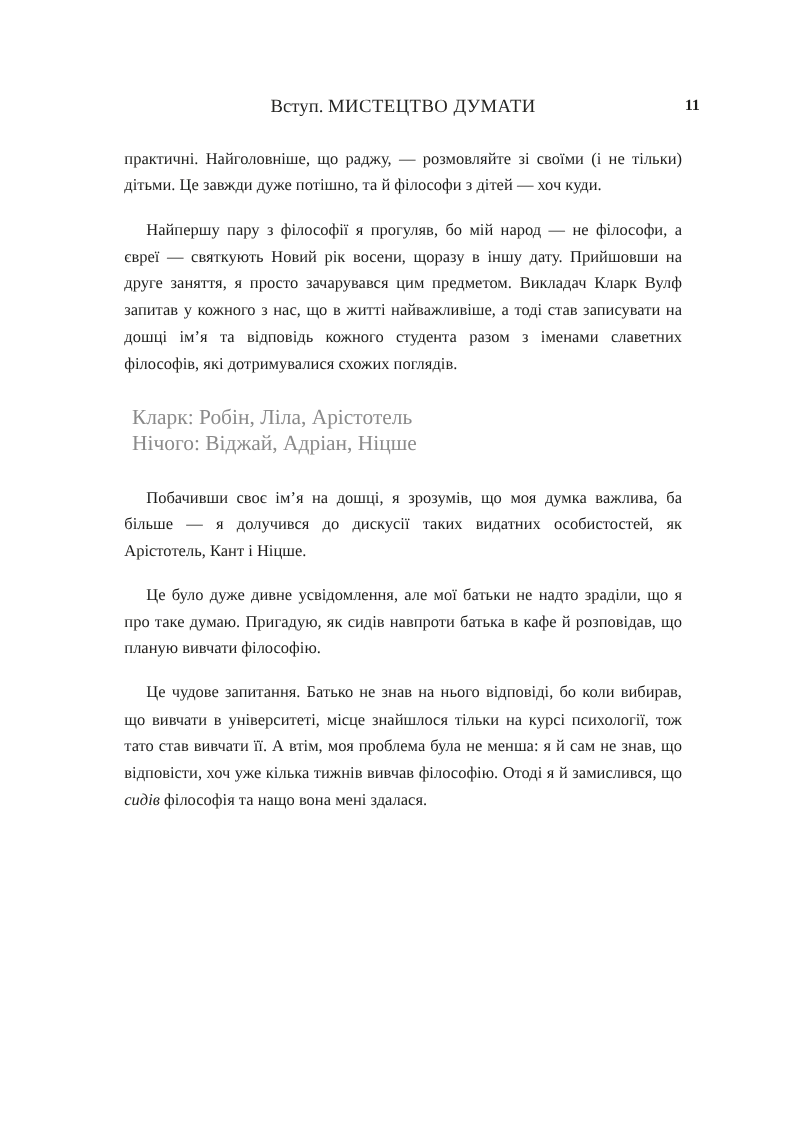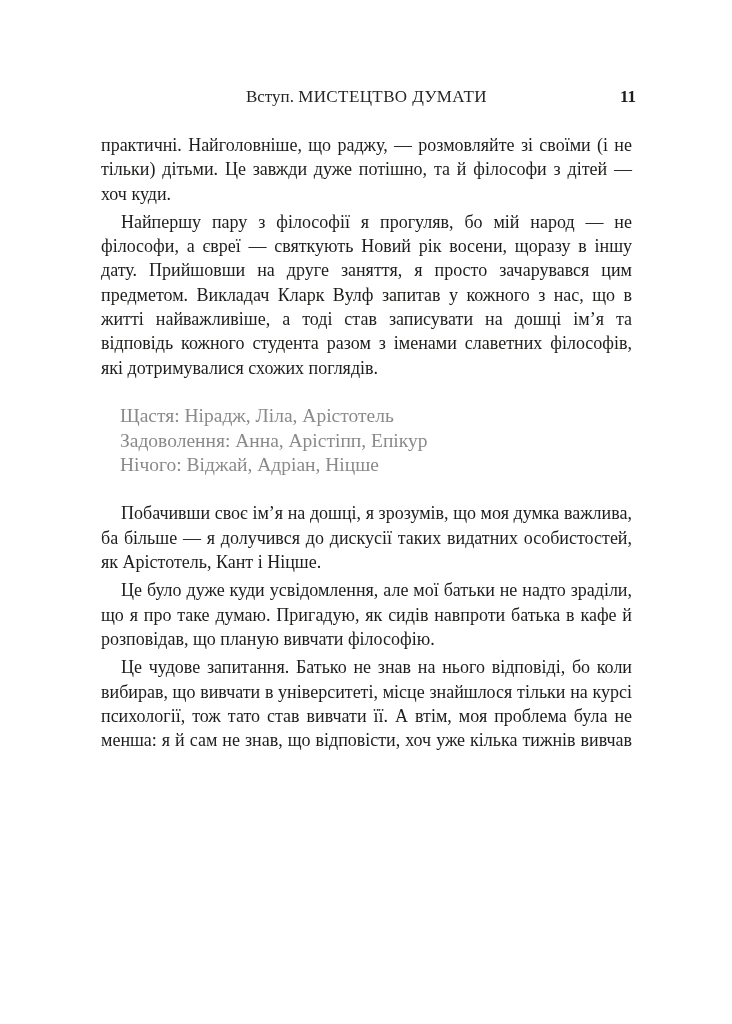--- a/index.html
+++ b/index.html
@@ -40,28 +40,28 @@
     line-height: 22px;
     white-space: nowrap;
   }
   .head-title .chapter {
     letter-spacing: 0.4px;
   }
   .page-number {
     position: absolute;
     right: 0;
     top: 0;
-    font-size: 17px;
+    font-size: 14px;
     line-height: 22px;
     font-weight: bold;
     color: #1d1d1b;
   }
   main p {
-    margin: 4px;
-    font-size: 18px;
+    margin: 16px;
+    font-size: 15px;
     line-height: 24.3px;
     text-align: justify;
     text-indent: 20px;
     color: #1d1d1b;
   }
   main p.continued {
     text-indent: 0;
   }
   .board-list {
     margin: 24.3px 0;
@@ -89,24 +89,23 @@
         <span class="chapter">МИСТЕЦТВО ДУМАТИ</span>
       </div>
       <div class="page-number">11</div>
     </header>
 
     <main>
       <p class="continued">практичні. Найголовніше, що раджу, — розмовляйте зі своїми (і не тільки) дітьми. Це завжди дуже потішно, та й філософи з дітей — хоч куди.</p>
       <p>Найпершу пару з філософії я прогуляв, бо мій народ — не філософи, а євреї — святкують Новий рік восени, щоразу в іншу дату. Прийшовши на друге заняття, я просто зачарувався цим предметом. Викладач Кларк Вулф запитав у кожного з нас, що в житті найважливіше, а тоді став записувати на дошці ім’я та відповідь кожного студента разом з іменами славетних філософів, які дотримувалися схожих поглядів.</p>
 
       <div class="board-list">
-        <div class="row">Щастя: Нірадж, Ліла, Арістотель</div>
-        <div class="row">Задоволення: Анна, Арістіпп, Епікур</div>
+        <div class="row">Кларк: Робін, Ліла, Арістотель</div>
         <div class="row">Нічого: Віджай, Адріан, Ніцше</div>
       </div>
 
       <p>Побачивши своє ім’я на дошці, я зрозумів, що моя думка важлива, ба більше — я долучився до дискусії таких видатних особистостей, як Арістотель, Кант і Ніцше.</p>
-      <p>Це було дуже куди усвідомлення, але мої батьки не надто зраділи, що я про таке думаю. Пригадую, як сидів навпроти батька в кафе й розповідав, що планую вивчати філософію.</p>
+      <p>Це було дуже дивне усвідомлення, але мої батьки не надто зраділи, що я про таке думаю. Пригадую, як сидів навпроти батька в кафе й розповідав, що планую вивчати філософію.</p>
       <p><span>Це чудове запитання. Батько не знав на нього відповіді, бо коли вибирав, що вивчати в університеті, місце знайшлося тільки на курсі психології, тож тато став вивчати її. А втім, моя проблема була не менша: я й сам не знав, що відповісти, хоч уже кілька тижнів вивчав філософію. Отоді я й замислився, що </span><em>сидів</em><span> філософія та нащо вона мені здалася.</span></p>
     </main>
 
   </div>
 </div>
 
 </body></html>

